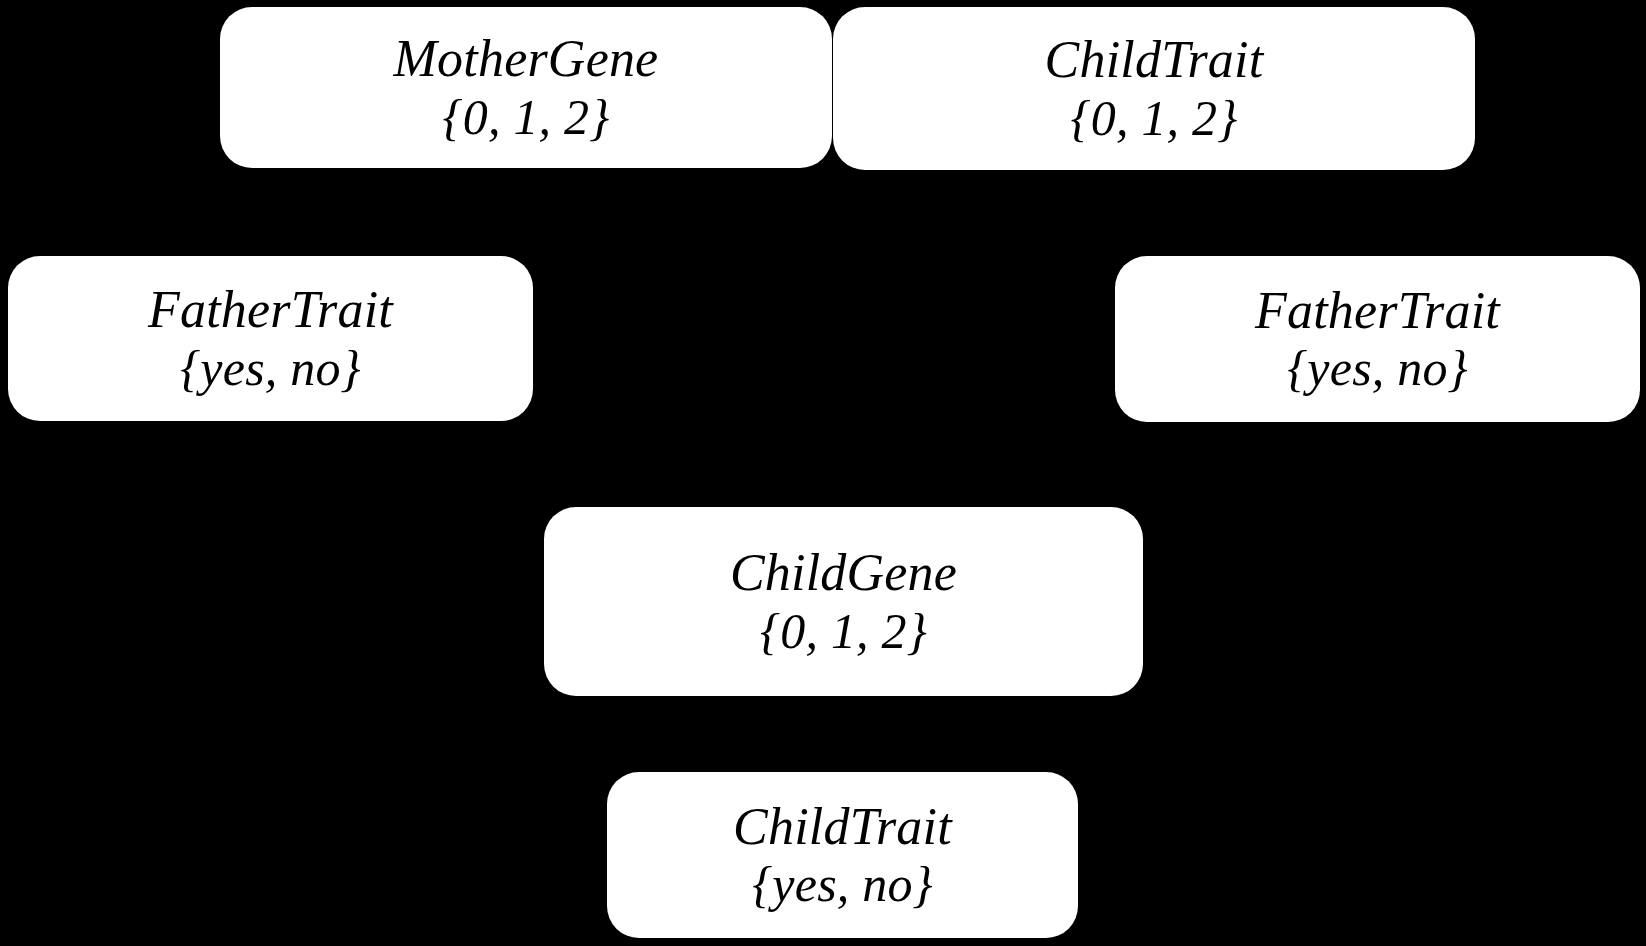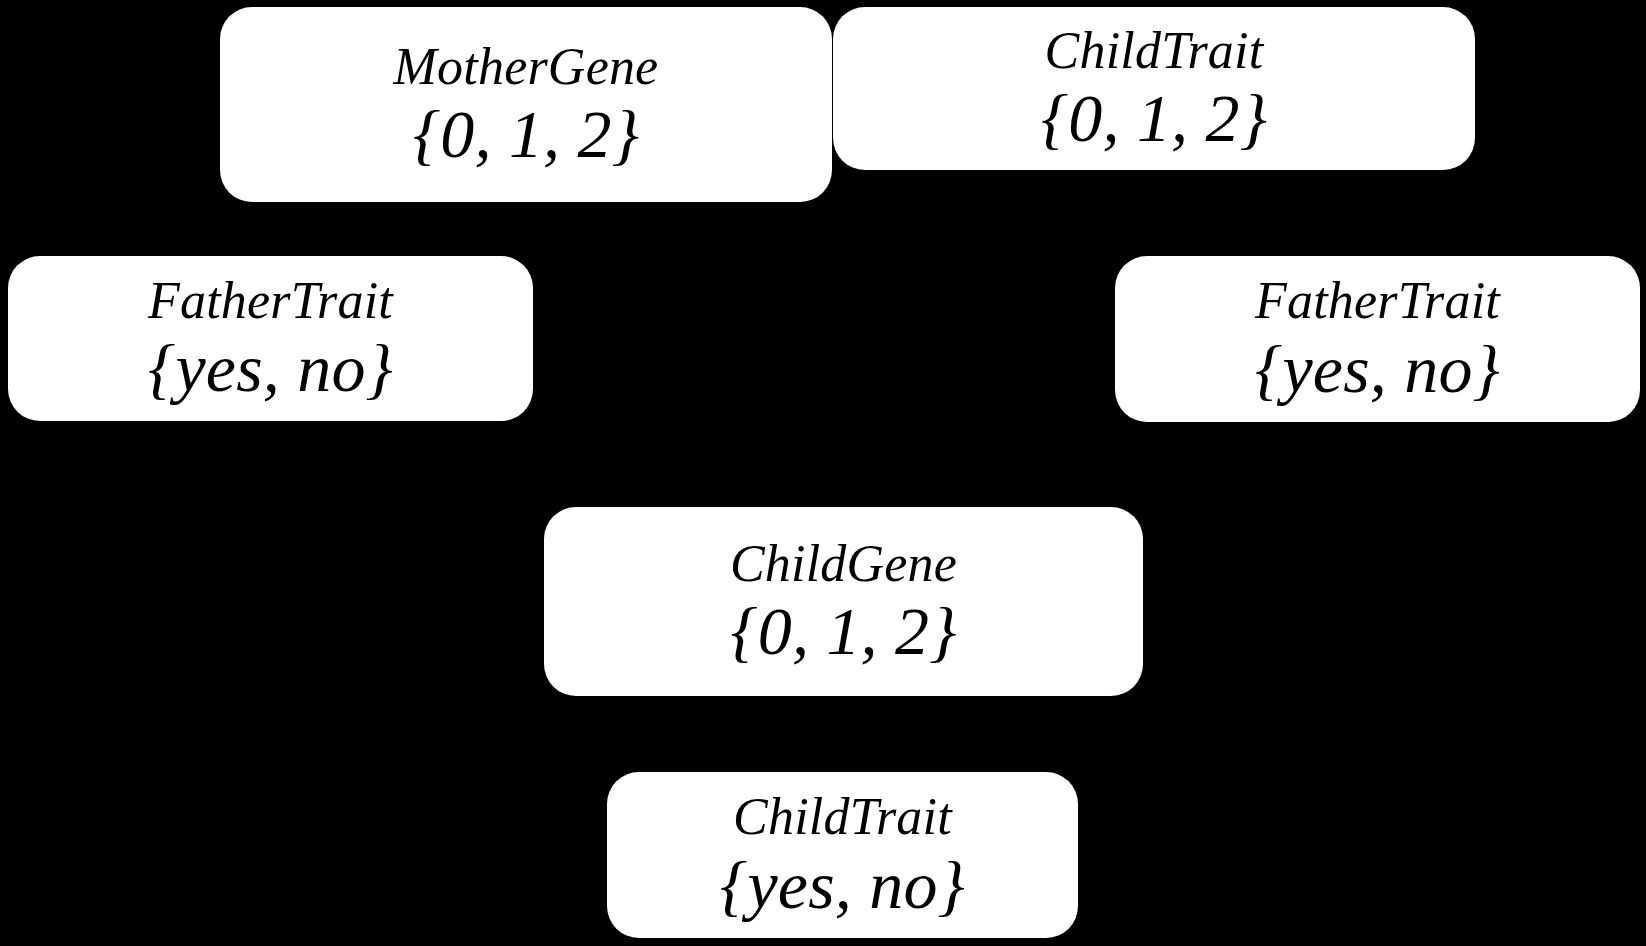--- a/index.html
+++ b/index.html
@@ -30,28 +30,28 @@
     line-height: 1.06;
     text-align: center;
     -webkit-font-smoothing: antialiased;
   }
   .node .node-label {
     font-size: 52px;
     letter-spacing: 0.2px;
     white-space: nowrap;
   }
   .node .node-domain {
-    font-size: 68px;
+    font-size: 50px;
     letter-spacing: 0.2px;
     white-space: nowrap;
     margin-top: 4px;
   }
 
   
-  #node-mother-gene  { left: 220px;  top: 7px;   width: 612px; height: 195px; }
+  #node-mother-gene  { left: 220px;  top: 7px;   width: 612px; height: 161px; }
   #node-father-gene  { left: 833px;  top: 7px;   width: 642px; height: 163px; }
   #node-mother-trait { left: 8px;    top: 256px; width: 525px; height: 165px; }
   #node-father-trait { left: 1115px; top: 256px; width: 525px; height: 166px; }
   #node-child-gene   { left: 544px;  top: 507px; width: 599px; height: 189px; }
   #node-child-trait  { left: 607px;  top: 772px; width: 471px; height: 166px; }
 </style>
 </head>
 <body>
 
 <div id="canvas">

